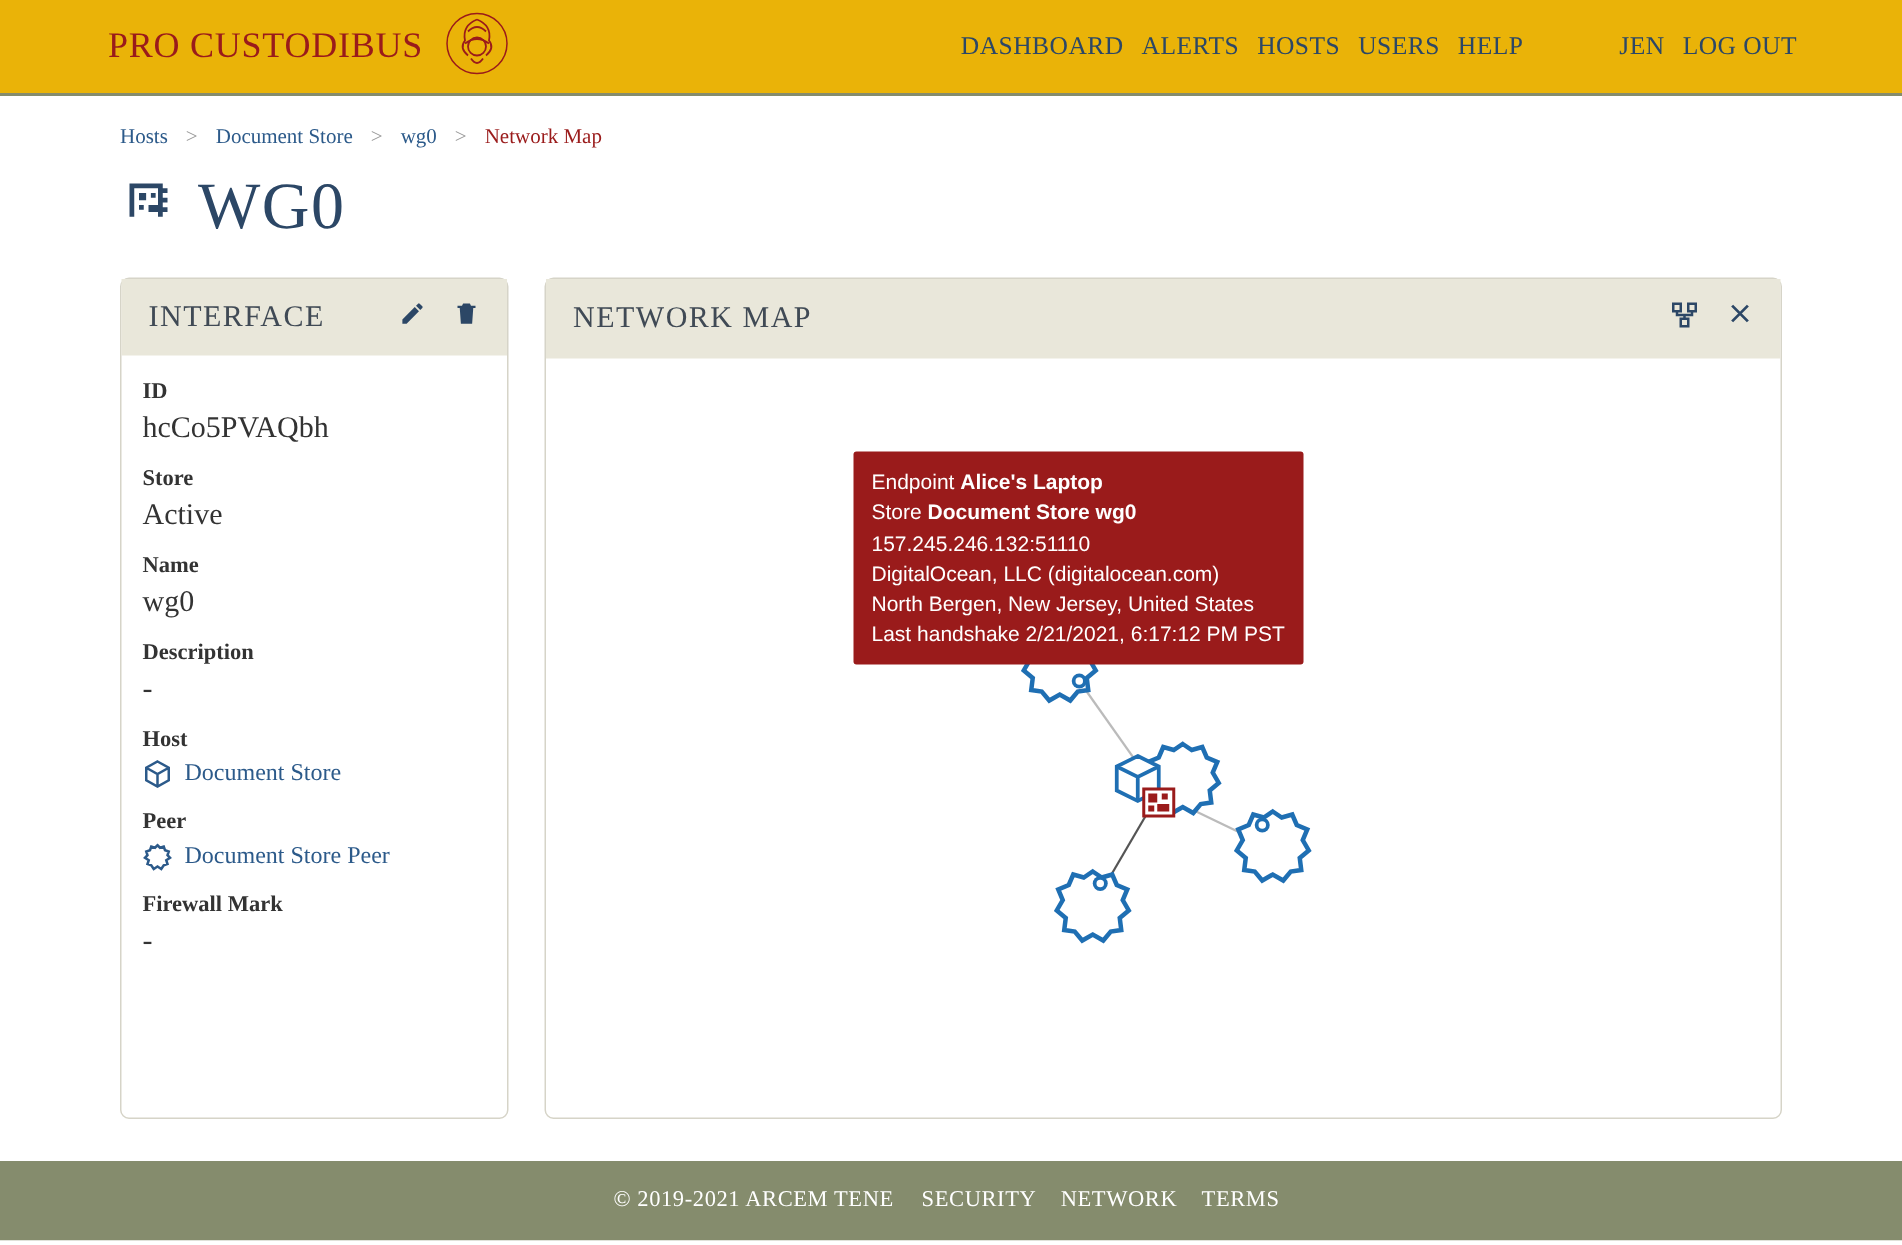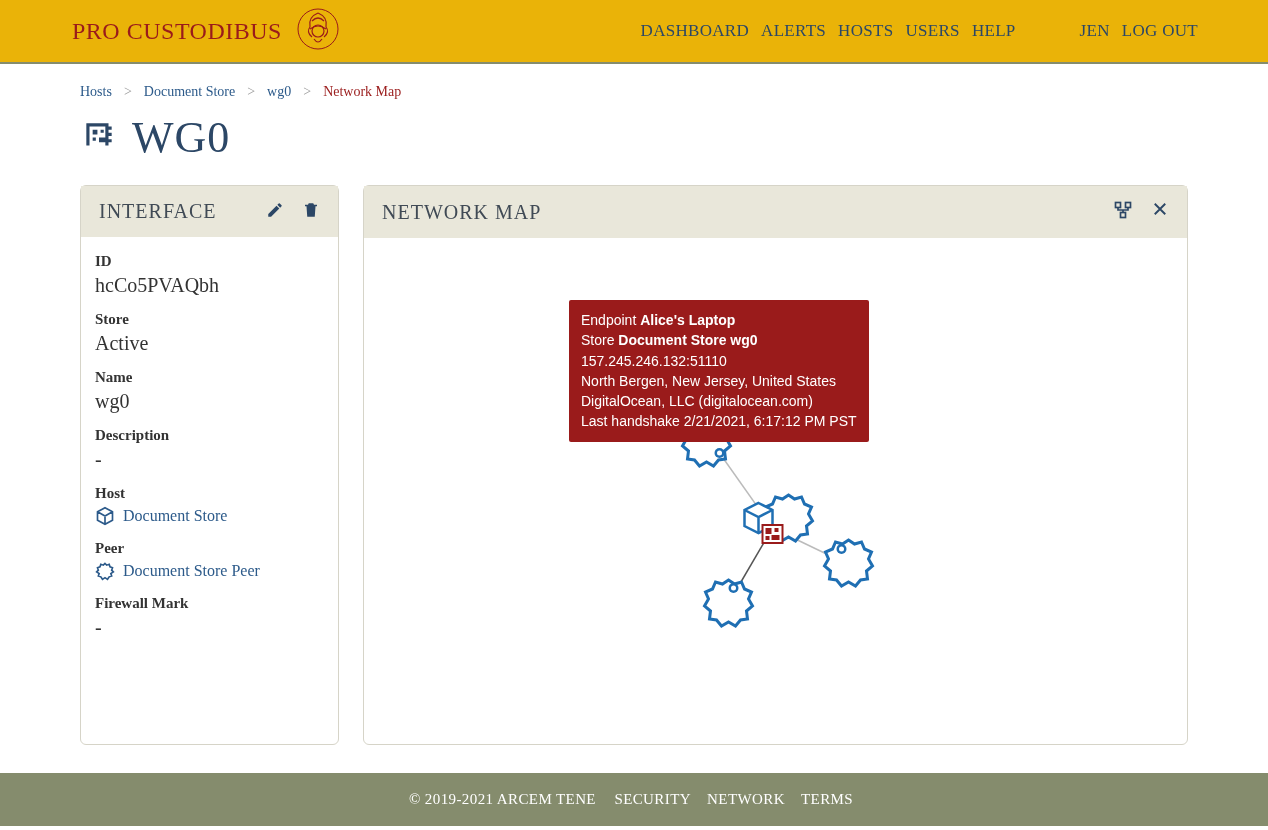--- a/index.html
+++ b/index.html
@@ -270,22 +270,22 @@
               </svg>
           </span>
         </div>
       </div>
       <div class="map-body">
 
         <div class="tooltip">
           <div><span>Endpoint </span><b>Alice's Laptop</b></div>
           <div><span>Store </span><b>Document Store wg0</b></div>
           <div>157.245.246.132:51110</div>
+          <div>DigitalOcean, LLC (digitalocean.com)</div>
           <div>North Bergen, New Jersey, United States</div>
-          <div>DigitalOcean, LLC (digitalocean.com)</div>
           <div>Last handshake 2/21/2021, 6:17:12 PM PST</div>
         </div>
 
         <svg class="graph" viewBox="0 0 822 506">
 
           <line x1="355" y1="215" x2="408" y2="290" stroke="#bbb" stroke-width="1.5"></line>
           <line x1="408" y1="290" x2="487" y2="328" stroke="#bbb" stroke-width="1.5"></line>
           <line x1="408" y1="290" x2="370" y2="355" stroke="#555" stroke-width="1.5"></line>
 
           <g transform="translate(318,180)">

